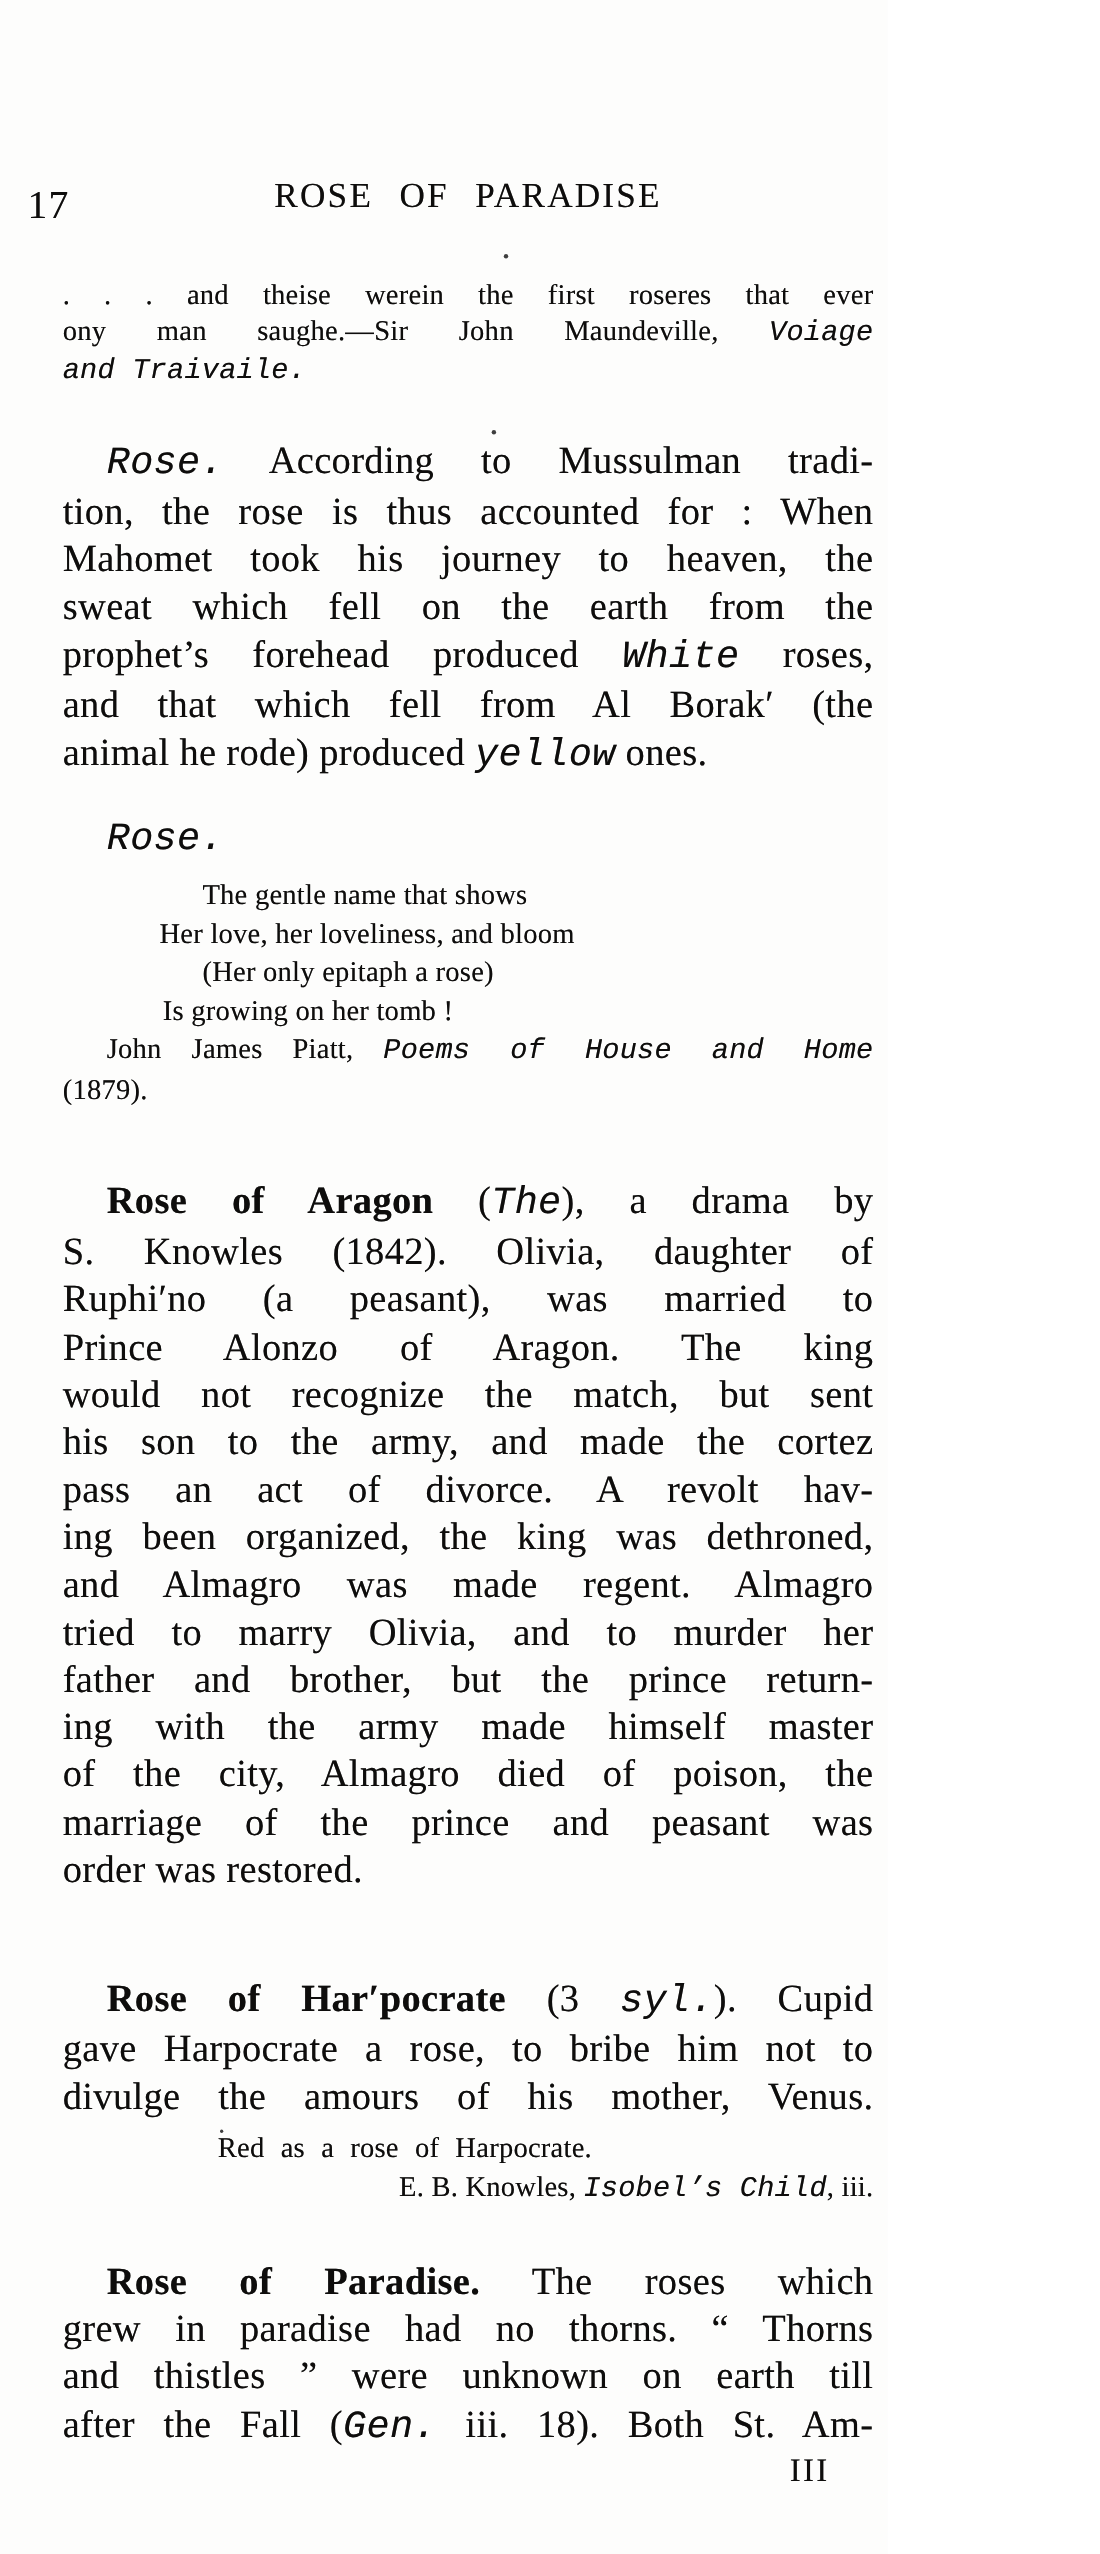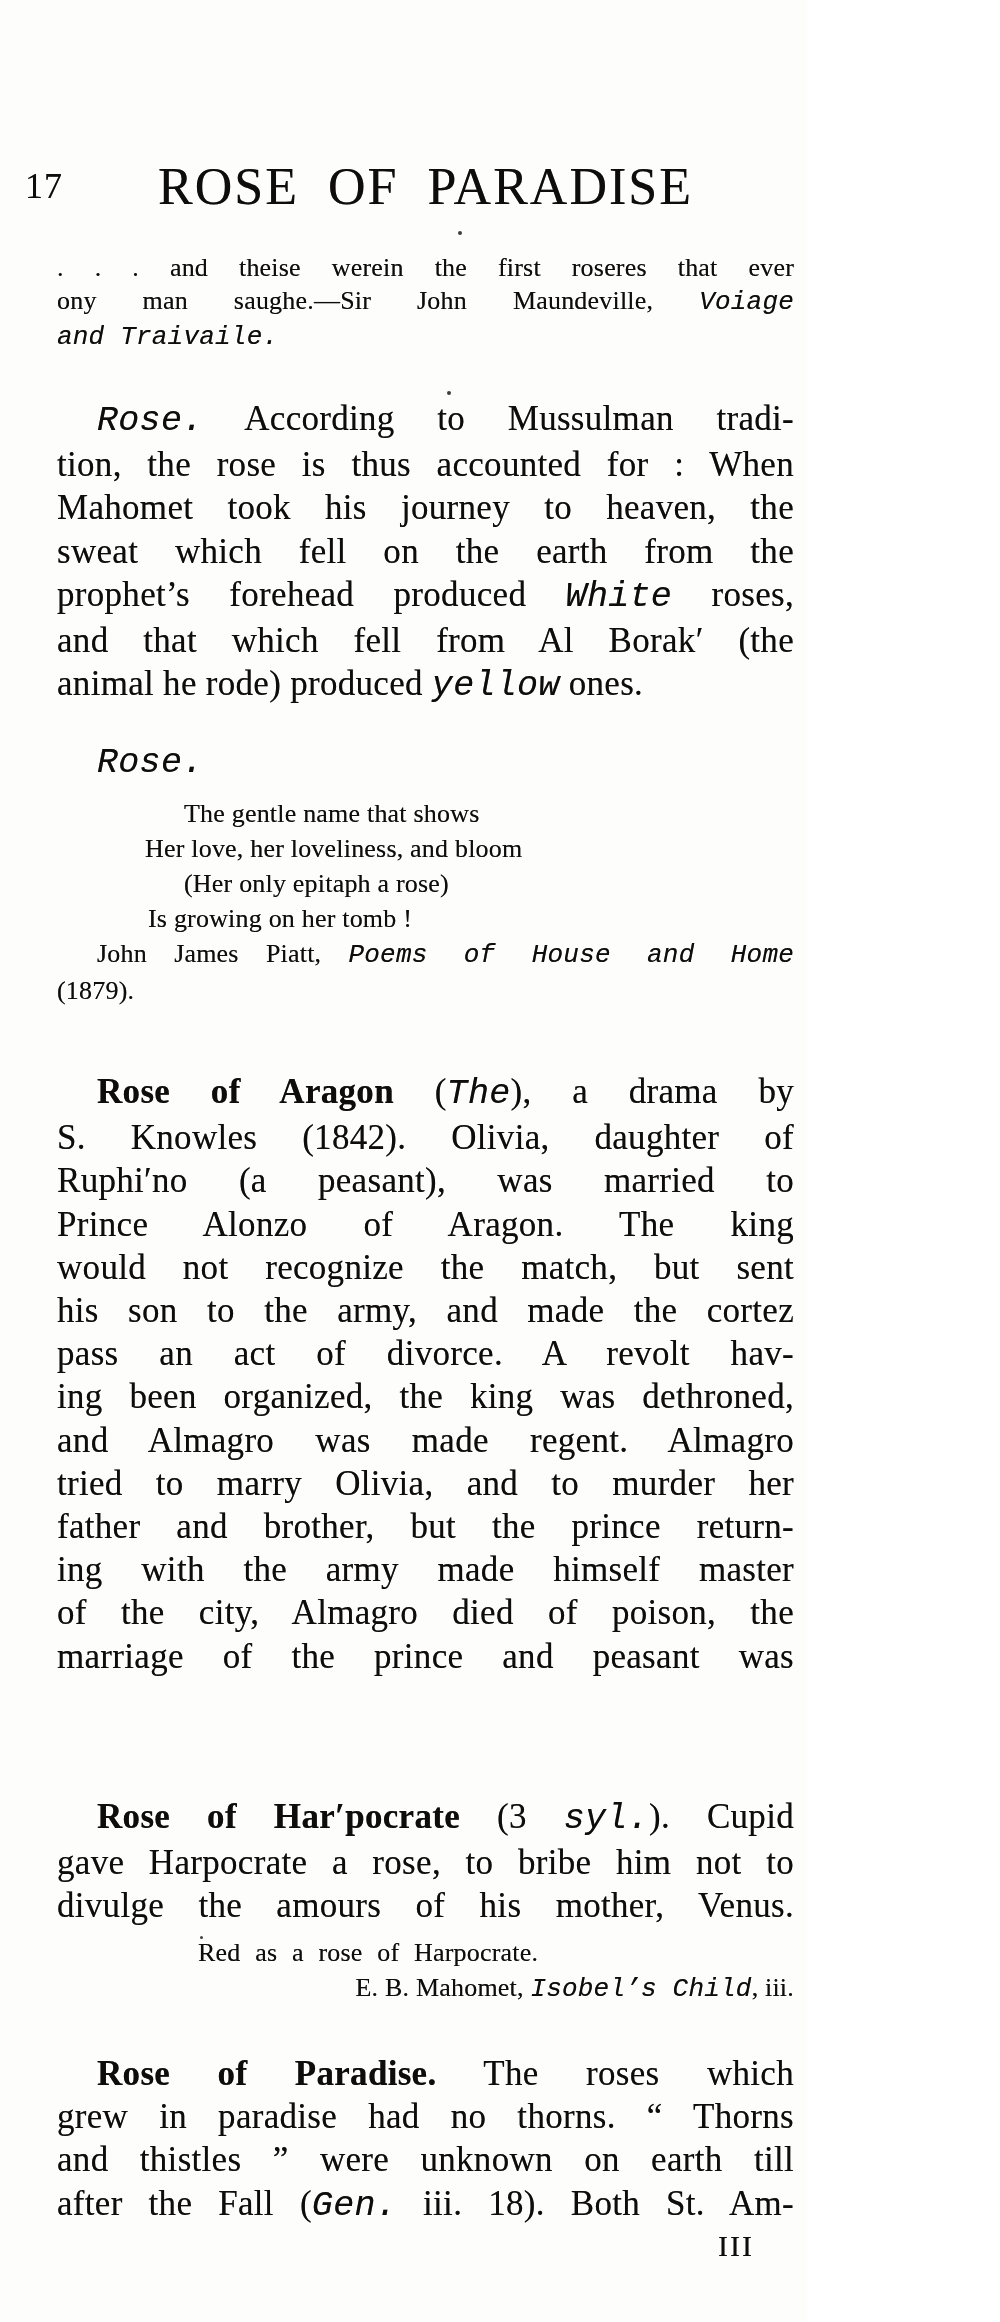--- a/index.html
+++ b/index.html
@@ -16,21 +16,21 @@
   .hdr-num {
     position: absolute;
     left: 25px; top: 168px;
     font-size: 36px; line-height: 1;
     letter-spacing: 1px;
   }
   .hdr-title {
     position: absolute;
     left: 57px; top: 161px; width: 737px;
     text-align: center;
-    font-size: 52px; line-height: 1;
+    font-size: 32px; line-height: 1;
     letter-spacing: 2px;
     word-spacing: 14px;
   }
   .section {
     position: absolute;
     left: 57px;
     width: 737px;
   }
   .section.main  { font-size: 35px; letter-spacing: 0.3px; }
   .section.small { font-size: 26px; letter-spacing: 0.2px; }
@@ -92,29 +92,30 @@
         <div class="tline j"><span>would not recognize the match, but sent</span></div>
         <div class="tline j"><span>his son to the army, and made the cortez</span></div>
         <div class="tline j"><span>pass an act of divorce.  A revolt hav-</span></div>
         <div class="tline j"><span>ing been organized, the king was dethroned,</span></div>
         <div class="tline j"><span>and Almagro was made regent.  Almagro</span></div>
         <div class="tline j"><span>tried to marry Olivia, and to murder her</span></div>
         <div class="tline j"><span>father and brother, but the prince return-</span></div>
         <div class="tline j"><span>ing with the army made himself master</span></div>
         <div class="tline j"><span>of the city, Almagro died of poison, the</span></div>
         <div class="tline j"><span>marriage of the prince and peasant was</span></div>
+        <div class="tline"><span>order was restored.</span></div>
       </div>
       <div class="section main" style="top: 1795px; line-height: 43.2px;">
         <div class="tline j" style="padding-left: 40px;"><span class="b">Rose of Har′pocrate</span><span> (3 </span><span class="i">syl.</span><span>).   Cupid</span></div>
         <div class="tline j"><span>gave Harpocrate a rose, to bribe him not to</span></div>
         <div class="tline j"><span>divulge the amours of his mother, Venus.</span></div>
       </div>
       <div class="section small" style="top: 1935px; line-height: 35px;">
         <div class="tline" style="padding-left: 141px; word-spacing: 8px;"><span>Red as a rose of Harpocrate.</span></div>
-        <div class="tline r"><span>E. B. Mahomet, </span><span class="i">Isobel’s Child</span><span>, iii.</span></div>
+        <div class="tline r"><span>E. B. Knowles, </span><span class="i">Isobel’s Child</span><span>, iii.</span></div>
       </div>
       <div class="section main" style="top: 2052px; line-height: 43.2px;">
         <div class="tline j" style="padding-left: 40px;"><span class="b">Rose of Paradise.</span><span>  The roses which</span></div>
         <div class="tline j"><span>grew in paradise had no thorns.  “ Thorns</span></div>
         <div class="tline j"><span>and thistles ” were unknown on earth till</span></div>
         <div class="tline j"><span>after the Fall (</span><span class="i">Gen.</span><span> iii. 18).   Both St. Am-</span></div>
       </div>
     </div>
   <div id="specks-host">
       <span class="speck" style="left: 458px; top: 231px; width: 4px; height: 4px;"></span>

